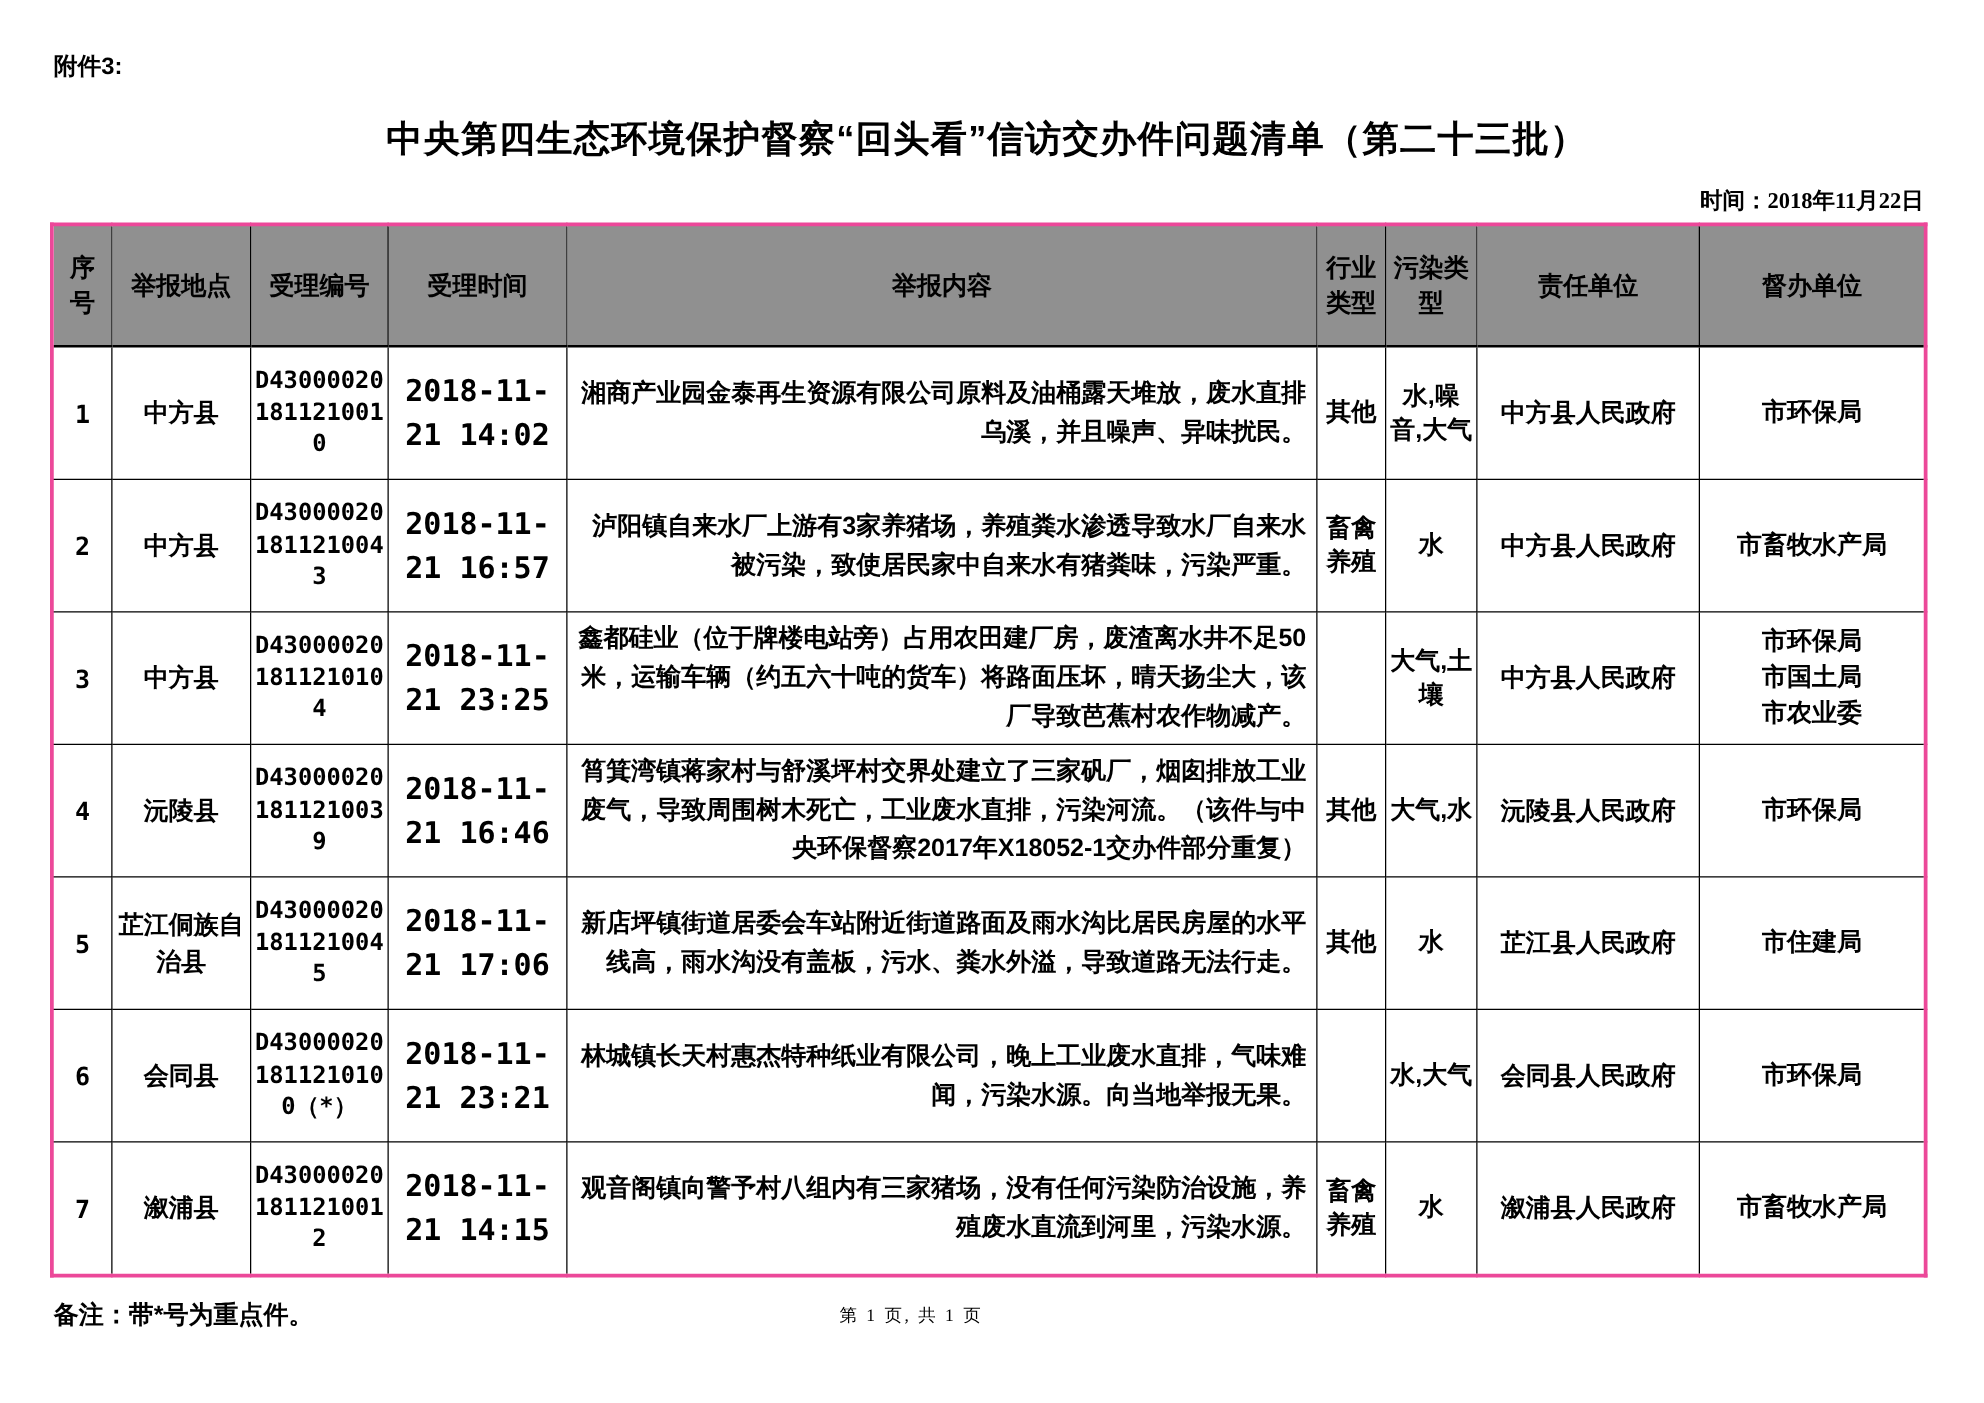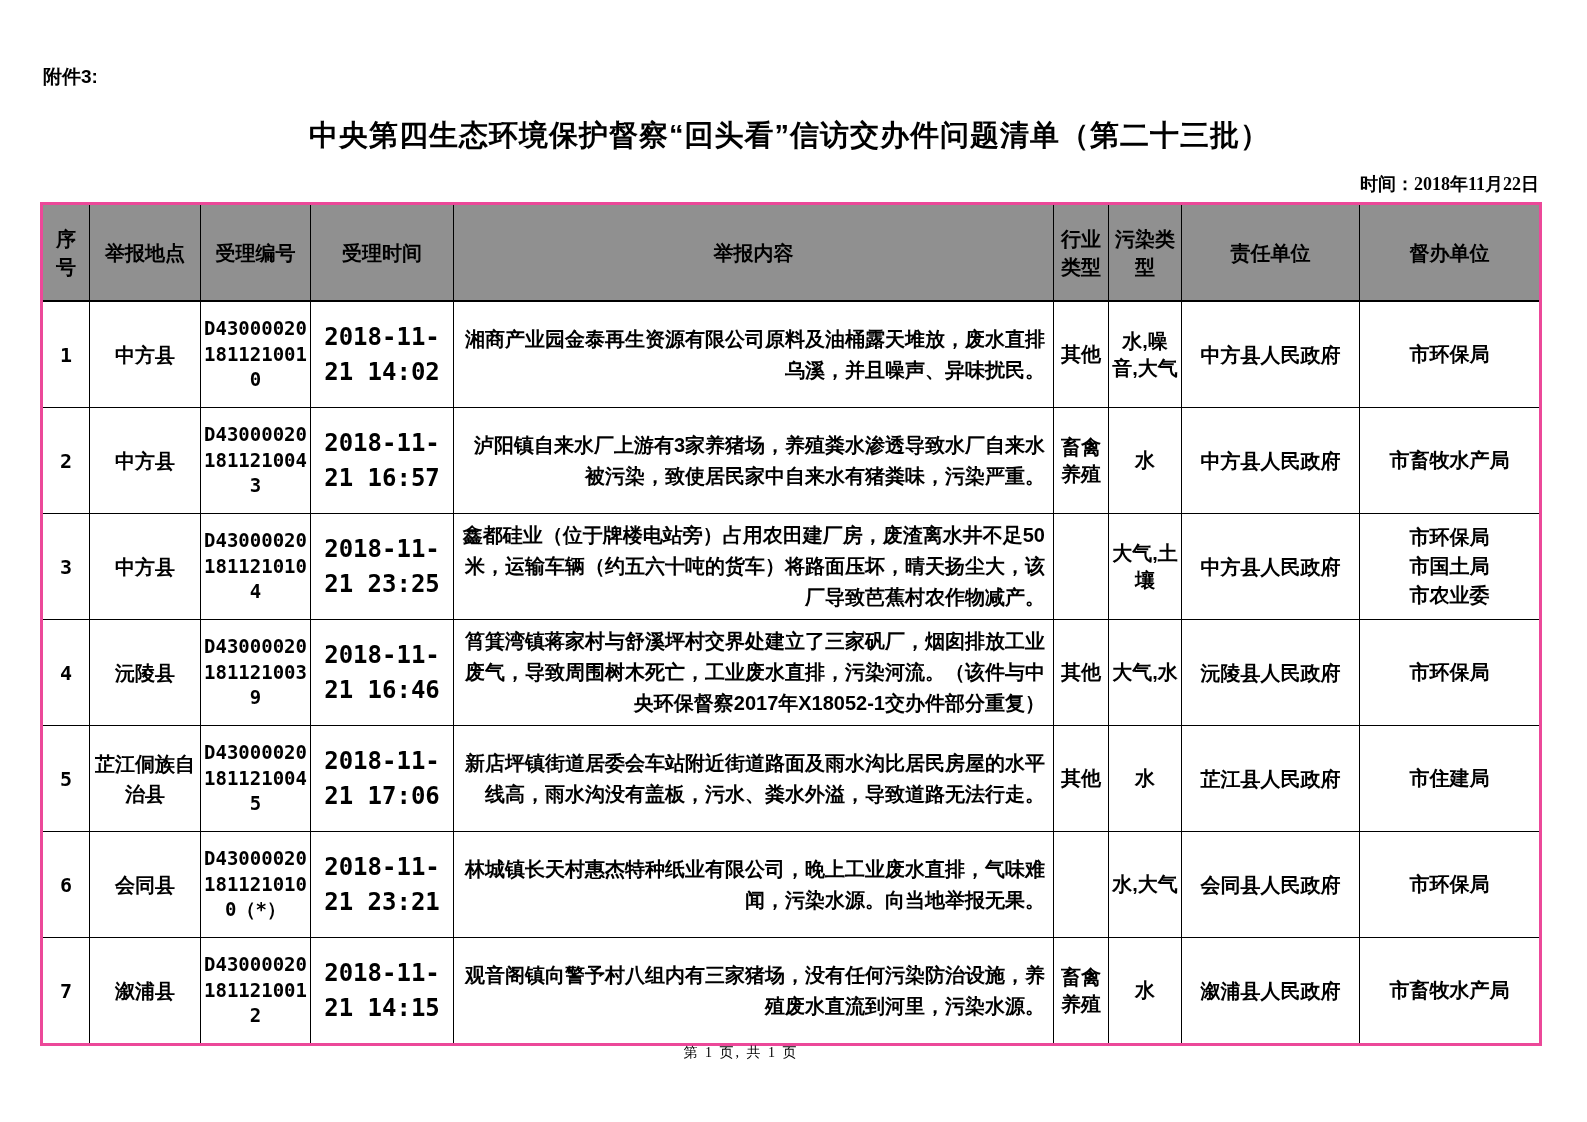--- a/index.html
+++ b/index.html
@@ -1,21 +1,21 @@
 <!DOCTYPE html>
 <html lang="zh"><head>
 <meta charset="utf-8">
 <style>
   html,body{margin:0;padding:0;}
   body{
     width:1587px;height:1122px;background:#ffffff;color:#000;
     font-family:"Liberation Sans","DejaVu Sans",sans-serif;
     position:relative;overflow:hidden;
   }
-  .page{padding-top:64px;}
+  .page{padding-top:40px;}
   .attachment{
     margin-left:43px;font-size:19px;font-weight:bold;
   }
   .doc-title{
     width:1499px;margin:26px 0 16px 40px;text-align:center;
     font-size:29px;font-weight:bold;letter-spacing:1px;
   }
   .date-line{
     width:1499px;margin:16px 0 6px 40px;text-align:right;
     font-size:18px;font-weight:bold;
@@ -48,21 +48,21 @@
     font-size:19px;line-height:1.35;padding:2px 1px;
   }
   .col-time{font-size:24px;line-height:1.45;}
   .col-content{text-align:right;padding:4px 8px;line-height:1.55;}
   .col-industry,.col-pollution{line-height:1.35;padding:2px 2px;}
   .col-supervisor{white-space:pre-line;line-height:1.45;}
   .note{
     margin:16px 0 0 43px;font-size:20px;font-weight:bold;
   }
   .page-footer{
-    position:absolute;left:12px;width:1458px;top:1044px;text-align:center;
+    position:absolute;left:0;width:1458px;top:1044px;text-align:center;
     font-size:14px;letter-spacing:2px;
     font-family:"Liberation Serif","DejaVu Serif",serif;
   }
 </style>
 </head>
 <body>
 
 <div class="page">
 
   <div class="attachment">附件3:</div>
@@ -172,16 +172,17 @@
           <td class="col-time">2018-11-21 14:15</td>
           <td class="col-content">观音阁镇向警予村八组内有三家猪场，没有任何污染防治设施，养殖废水直流到河里，污染水源。</td>
           <td class="col-industry">畜禽养殖</td>
           <td class="col-pollution">水</td>
           <td class="col-responsible">溆浦县人民政府</td>
           <td class="col-supervisor">市畜牧水产局</td>
         </tr>
       </tbody>
   </table>
 
+  <div class="note">备注：带*号为重点件。</div>
 
   <div class="page-footer">第 1 页, 共 1 页</div>
 
 </div>
 
 </body></html>

